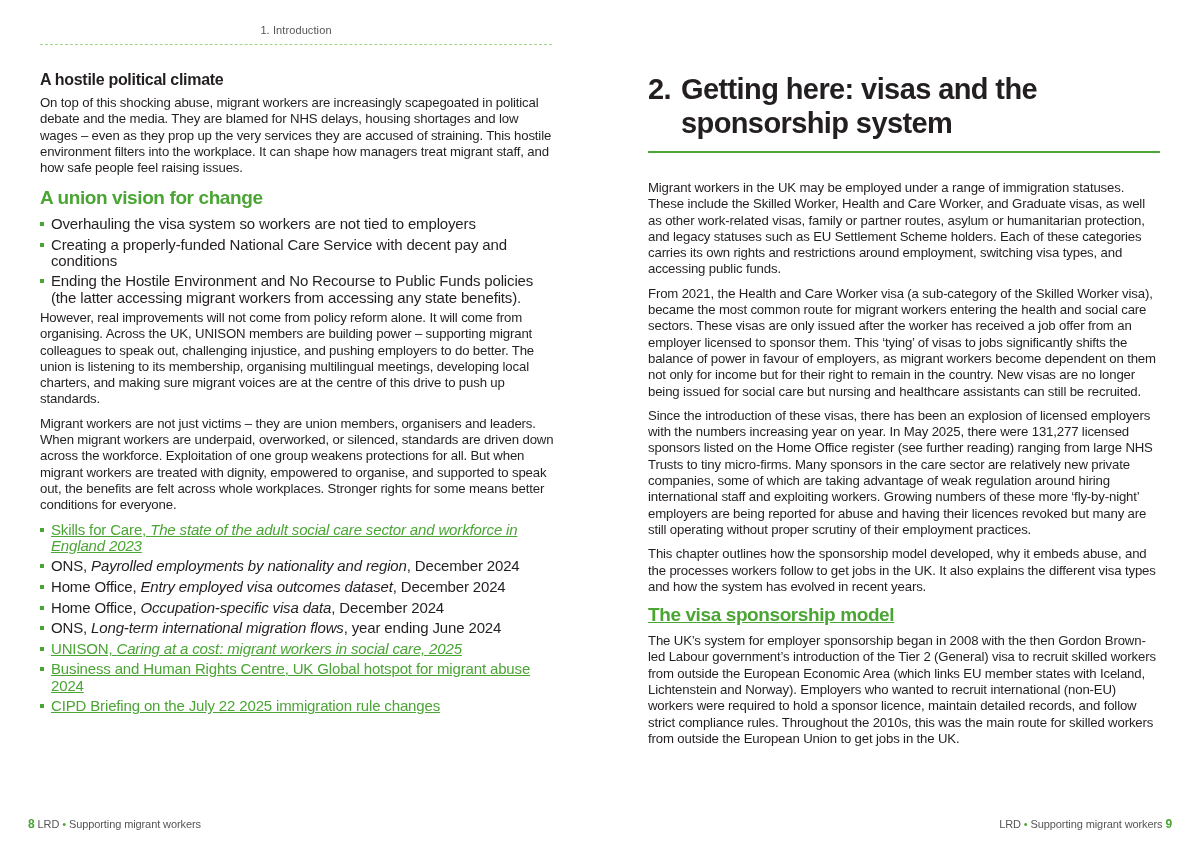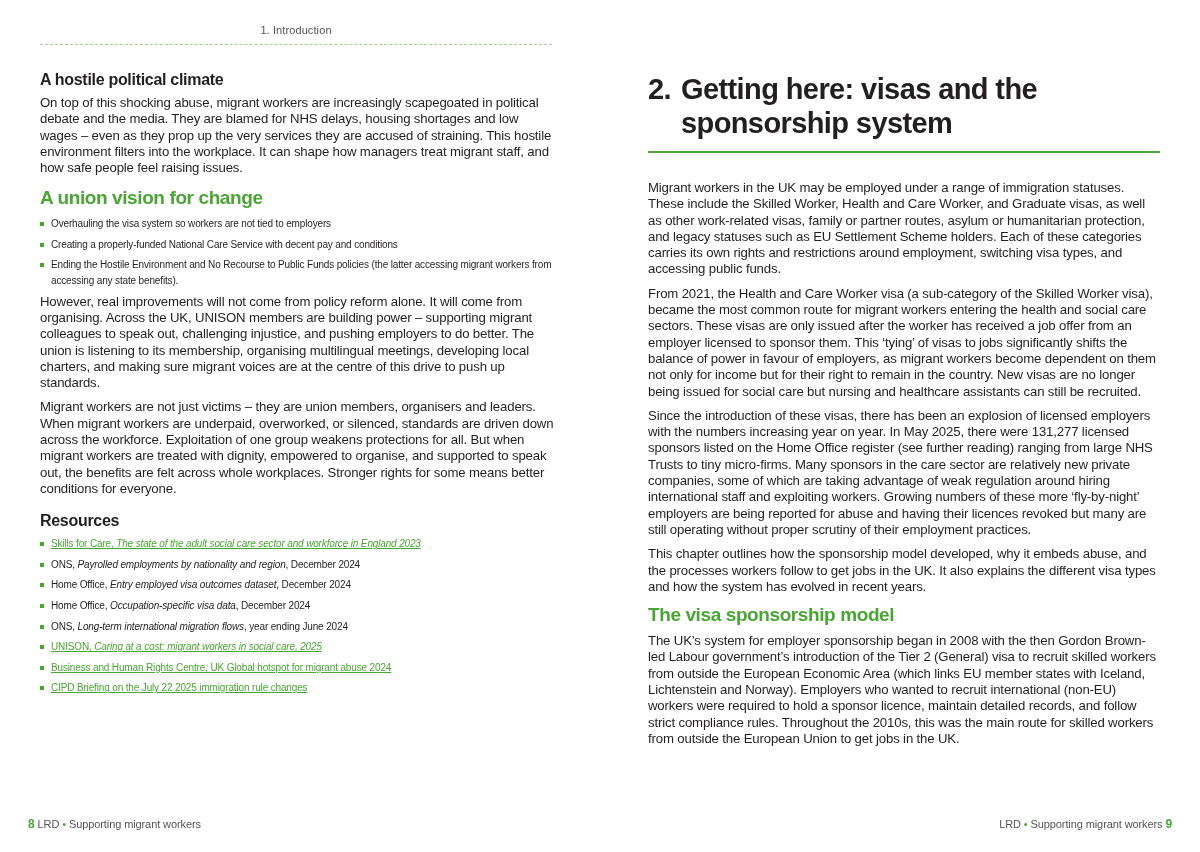--- a/index.html
+++ b/index.html
@@ -13,21 +13,21 @@
     font-size:11px; color:#555; letter-spacing:0.1px; }
   .running-rule { position:absolute; left:40px; width:512px; top:44px; border-top:1px dashed #9fd48a; }
 
   .col { position:absolute; left:40px; width:514px; }
   .right .col { left:48px; width:514px; }
 
   p { margin:0 0 8px 0; font-size:13.2px; line-height:16.3px; letter-spacing:-0.15px; }
   h3 { margin:0 0 5px 0; font-size:16px; line-height:20px; font-weight:bold; letter-spacing:-0.3px; }
   .green-h { margin:0 0 7px 0; font-size:19px; line-height:23px; font-weight:bold; color:#4aa534; letter-spacing:-0.4px; }
   ul { list-style:none; margin:0 0 4px 0; padding:0; }
-  ul li { position:relative; padding-left:11px; font-size:10px; line-height:16.3px; letter-spacing:-0.15px; margin-bottom:4px; }
+  ul li { position:relative; padding-left:11px; font-size:15px; line-height:16.3px; letter-spacing:-0.15px; margin-bottom:4px; }
   ul li .bullet { position:absolute; left:0; top:6px; width:4px; height:4px; background:#4aa534; }
   ul.res li { margin-bottom:4.3px; }
   a.link { color:#4aa534; text-decoration:underline; }
   em { font-style:italic; }
 
   .chapter-title { position:absolute; left:48px; top:72px; width:520px; font-size:29px; line-height:34px;
     font-weight:bold; letter-spacing:-0.6px; color:#231f20; }
   .chapter-title .num { position:absolute; left:0; top:0; }
   .chapter-title .txt { display:block; padding-left:33px; }
   .chapter-rule { position:absolute; left:48px; width:512px; top:151px; border-top:2px solid #4aa534; }
@@ -49,21 +49,20 @@
 
     <div class="green-h" style="margin-top:10px;">A union vision for change</div>
     <ul>
       <li><span class="bullet"></span><span>Overhauling the visa system so workers are not tied to employers</span></li>
       <li><span class="bullet"></span><span>Creating a properly-funded National Care Service with decent pay and conditions</span></li>
       <li style="margin-bottom:0;"><span class="bullet"></span><span>Ending the Hostile Environment and No Recourse to Public Funds policies (the latter accessing migrant workers from accessing any state benefits).</span></li>
     </ul>
     <p>However, real improvements will not come from policy reform alone. It will come from organising. Across the UK, UNISON members are building power – supporting migrant colleagues to speak out, challenging injustice, and pushing employers to do better. The union is listening to its membership, organising multilingual meetings, developing local charters, and making sure migrant voices are at the centre of this drive to push up standards.</p>
     <p>Migrant workers are not just victims – they are union members, organisers and leaders. When migrant workers are underpaid, overworked, or silenced, standards are driven down across the workforce. Exploitation of one group weakens protections for all. But when migrant workers are treated with dignity, empowered to organise, and supported to speak out, the benefits are felt across whole workplaces. Stronger rights for some means better conditions for everyone.</p>
 
-    <h3 style="margin-top:14px;">Resources</h3>
     <ul class="res">
       <li><span class="bullet"></span><a class="link"><span>Skills for Care, </span><em>The state of the adult social care sector and workforce in England 2023</em></a></li>
       <li><span class="bullet"></span><span>ONS, </span><em>Payrolled employments by nationality and region</em><span>, December 2024</span></li>
       <li><span class="bullet"></span><span>Home Office, </span><em>Entry employed visa outcomes dataset</em><span>, December 2024</span></li>
       <li><span class="bullet"></span><span>Home Office, </span><em>Occupation-specific visa data</em><span>, December 2024</span></li>
       <li><span class="bullet"></span><span>ONS, </span><em>Long-term international migration flows</em><span>, year ending June 2024</span></li>
       <li><span class="bullet"></span><a class="link"><span>UNISON, </span><em>Caring at a cost: migrant workers in social care, 2025</em></a></li>
       <li><span class="bullet"></span><a class="link">Business and Human Rights Centre, UK Global hotspot for migrant abuse 2024</a></li>
       <li><span class="bullet"></span><a class="link">CIPD Briefing on the July 22 2025 immigration rule changes</a></li>
     </ul>
@@ -83,21 +82,21 @@
     <span class="txt">Getting here: visas and the sponsorship system</span>
   </div>
   <div class="chapter-rule"></div>
 
   <div class="col" style="top:180px;">
     <p>Migrant workers in the UK may be employed under a range of immigration statuses. These include the Skilled Worker, Health and Care Worker, and Graduate visas, as well as other work-related visas, family or partner routes, asylum or humanitarian protection, and legacy statuses such as EU Settlement Scheme holders. Each of these categories carries its own rights and restrictions around employment, switching visa types, and accessing public funds.</p>
     <p>From 2021, the Health and Care Worker visa (a sub-category of the Skilled Worker visa), became the most common route for migrant workers entering the health and social care sectors. These visas are only issued after the worker has received a job offer from an employer licensed to sponsor them. This ‘tying’ of visas to jobs significantly shifts the balance of power in favour of employers, as migrant workers become dependent on them not only for income but for their right to remain in the country. New visas are no longer being issued for social care but nursing and healthcare assistants can still be recruited.</p>
     <p>Since the introduction of these visas, there has been an explosion of licensed employers with the numbers increasing year on year. In May 2025, there were 131,277 licensed sponsors listed on the Home Office register (see further reading) ranging from large NHS Trusts to tiny micro-firms. Many sponsors in the care sector are relatively new private companies, some of which are taking advantage of weak regulation around hiring international staff and exploiting workers. Growing numbers of these more ‘fly-by-night’ employers are being reported for abuse and having their licences revoked but many are still operating without proper scrutiny of their employment practices.</p>
     <p>This chapter outlines how the sponsorship model developed, why it embeds abuse, and the processes workers follow to get jobs in the UK. It also explains the different visa types and how the system has evolved in recent years.</p>
 
-    <div class="green-h" style="margin-top:0;">The visa sponsorship model</div>
+    <div class="green-h" style="margin-top:0;text-decoration:underline;">The visa sponsorship model</div>
     <p>The UK’s system for employer sponsorship began in 2008 with the then Gordon Brown-led Labour government’s introduction of the Tier 2 (General) visa to recruit skilled workers from outside the European Economic Area (which links EU member states with Iceland, Lichtenstein and Norway). Employers who wanted to recruit international (non-EU) workers were required to hold a sponsor licence, maintain detailed records, and follow strict compliance rules. Throughout the 2010s, this was the main route for skilled workers from outside the European Union to get jobs in the UK.</p>
   </div>
 
   <div class="folio" style="right:28px;">
     <span>LRD</span>
     <span class="dot">•</span>
     <span>Supporting migrant workers</span>
     <span class="pn">9</span>
   </div>
 </div>

